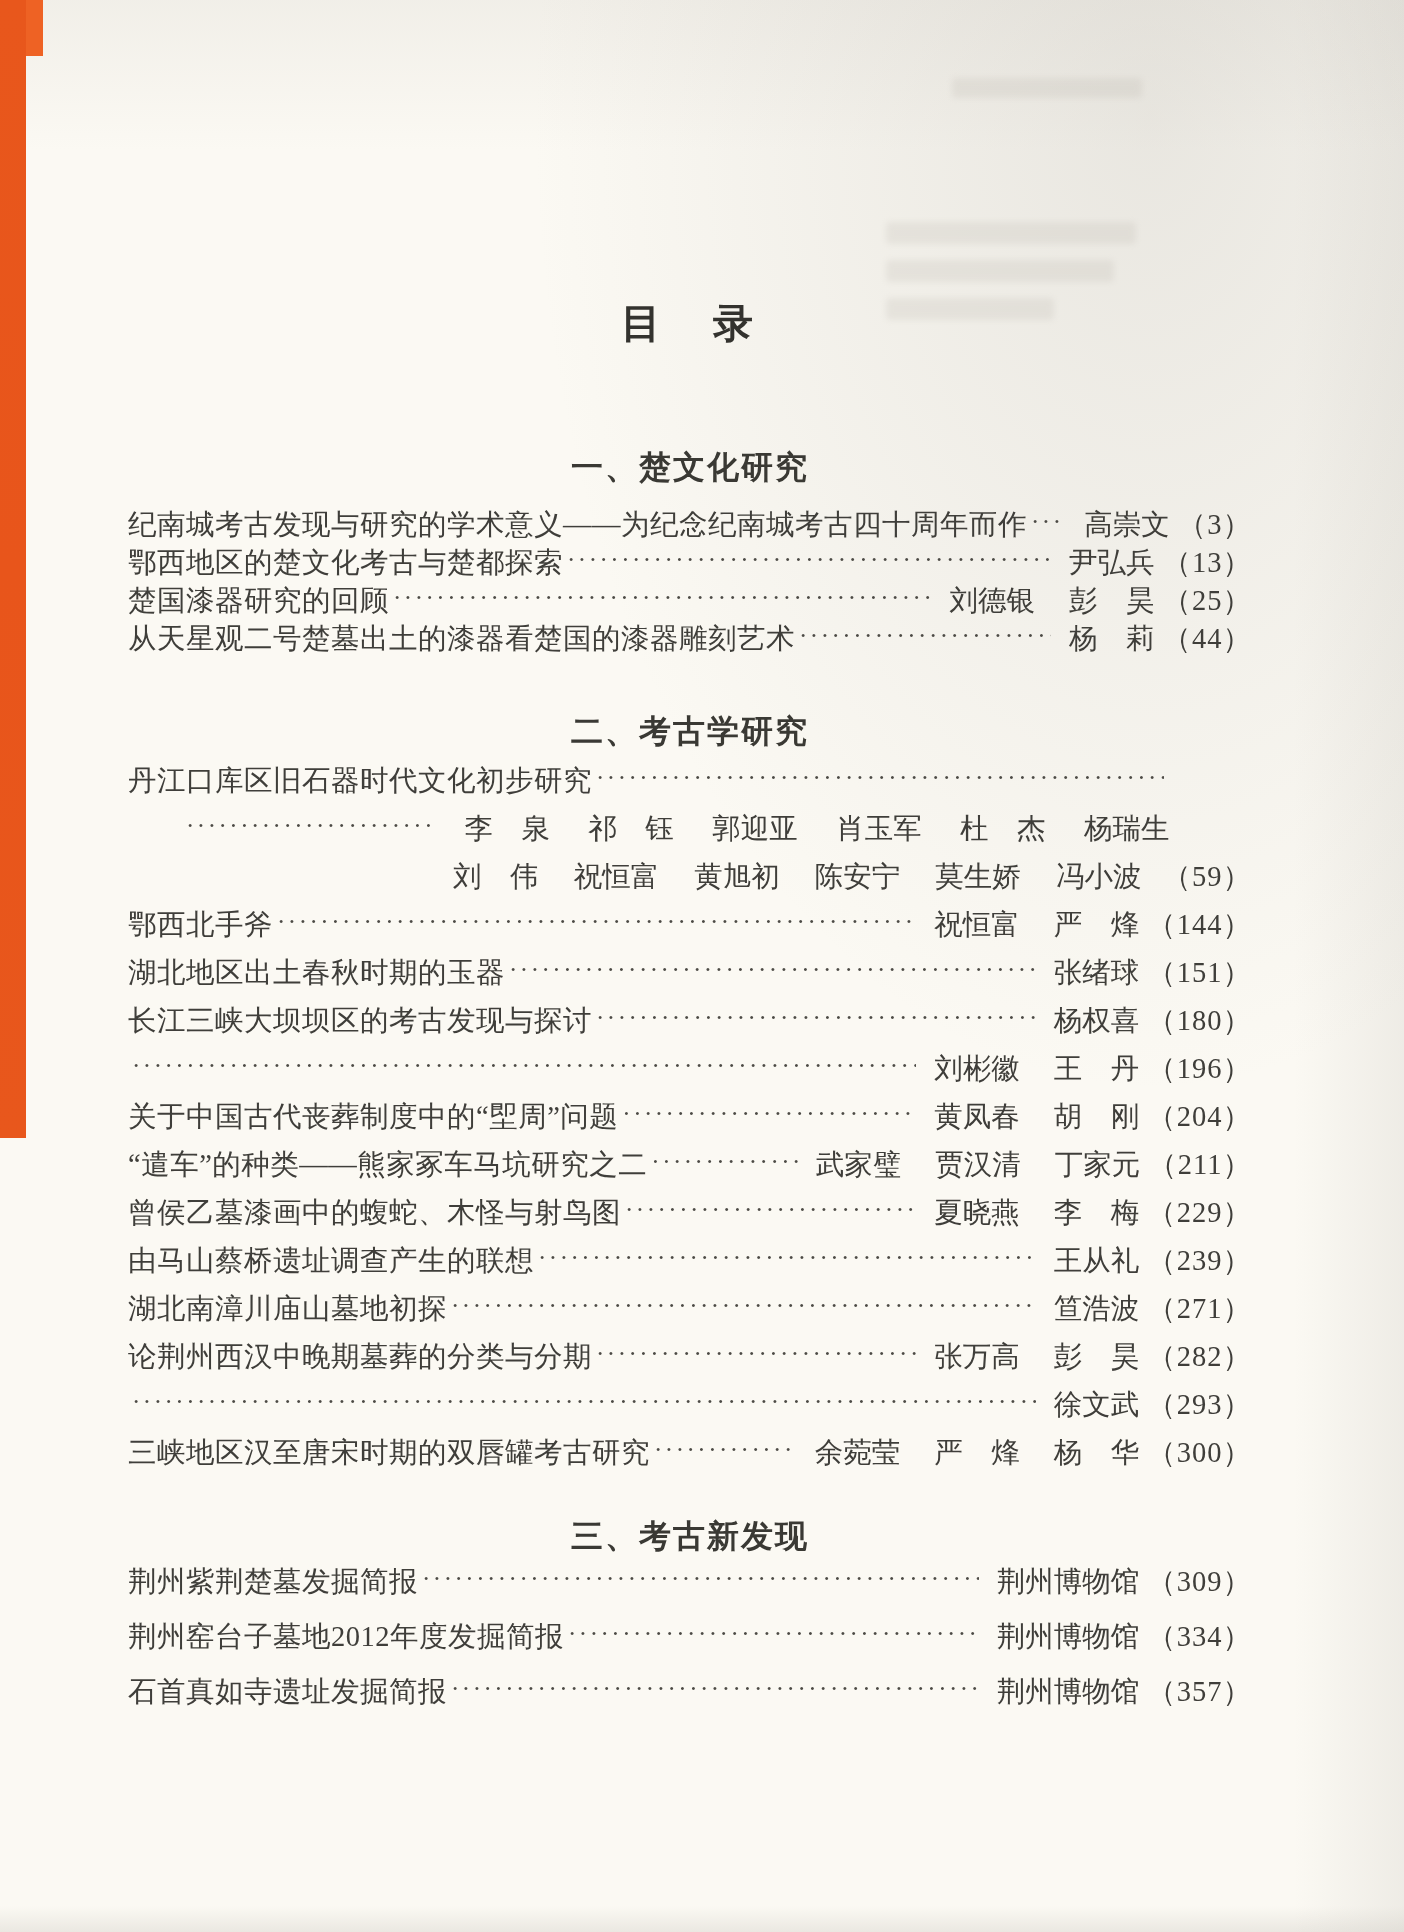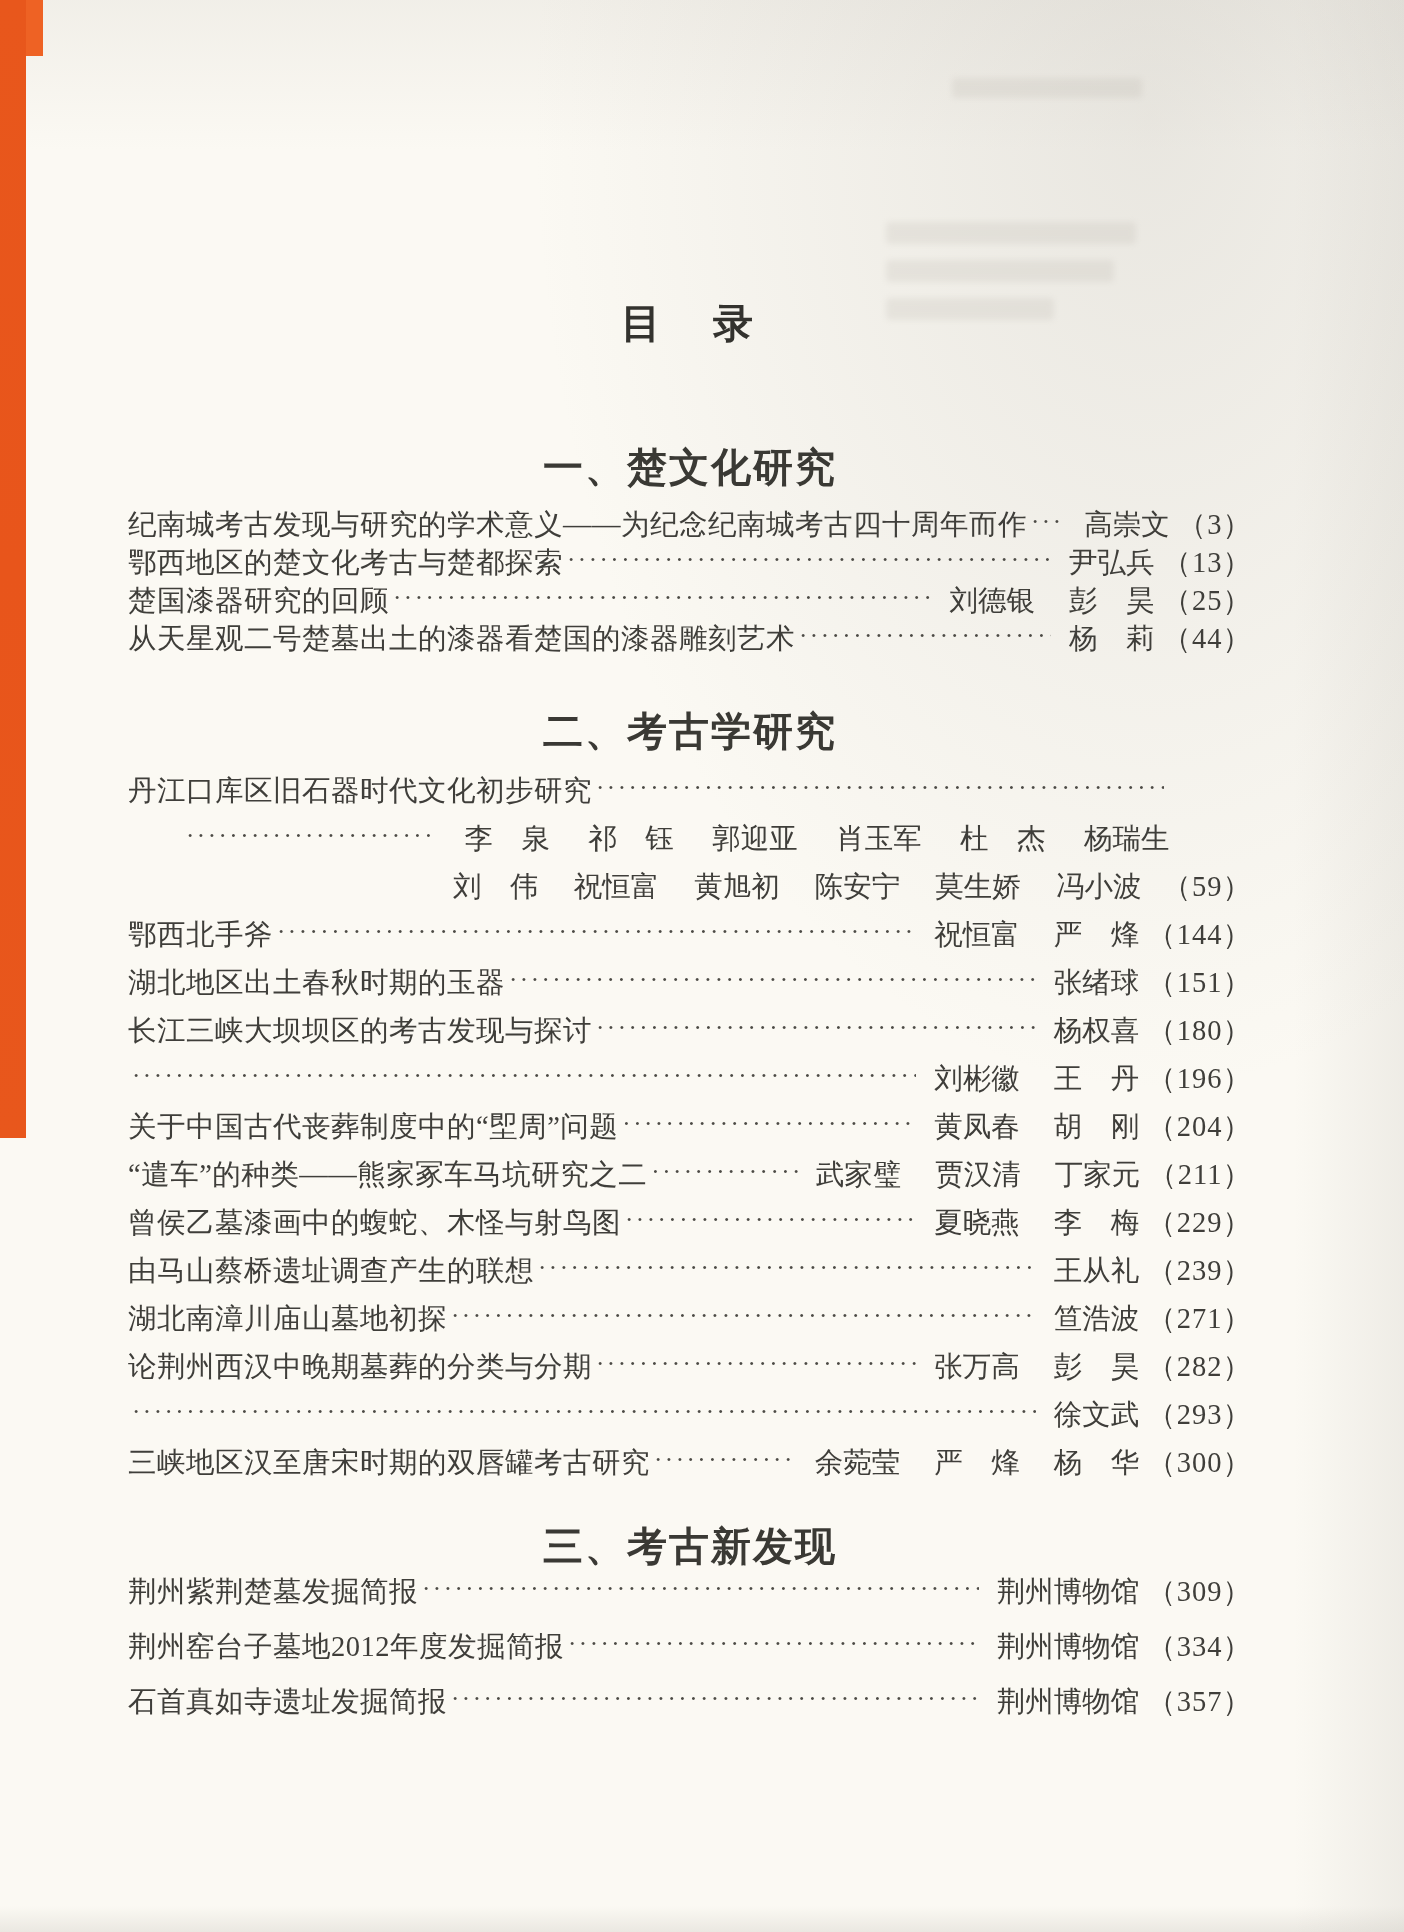--- a/index.html
+++ b/index.html
@@ -37,38 +37,38 @@
   .doc-title {
     margin-top:292px; height:64px; line-height:64px;
     text-align:center;
     font-size:40px; font-weight:bold; letter-spacing:6px;
     color:#33322e;
   }
 
   .section-heading {
     height:38px; line-height:38px;
     text-align:center;
-    font-family:Liberation Sans, sans-serif;
-    font-weight:bold; font-size:40px; letter-spacing:2px;
+    font-family:Liberation Serif, serif;
+    font-weight:bold; font-size:32px; letter-spacing:2px;
     color:#3a3934;
   }
   .sec-0 .section-heading { margin-top:92px; }
   .sec-1 .section-heading { margin-top:54px; }
   .sec-2 .section-heading { margin-top:45px; }
 
   .row {
     display:flex; align-items:flex-end;
     height:38px; line-height:38px;
     font-size:28.5px; white-space:nowrap;
     color:#3f3e3a;
   }
   .section .row { margin-top:0; }
   .sec-0 .row.first { margin-top:20px; }
   .sec-1 .row { margin-top:10px; }
-  .sec-1 .row.first { margin-top:22px; }
+  .sec-1 .row.first { margin-top:12px; }
   .sec-2 .row { margin-top:17px; }
   .sec-2 .row.first { margin-top:8px; }
 
   .entry-title { flex:0 0 auto; letter-spacing:0.5px; }
 
   .dots {
     flex:1 1 0; overflow:hidden; align-self:center;
     font-size:25px; letter-spacing:2.5px; line-height:38px;
     color:#4c4a45; margin:0 6px 0 4px;
     transform:translateY(-3px);

